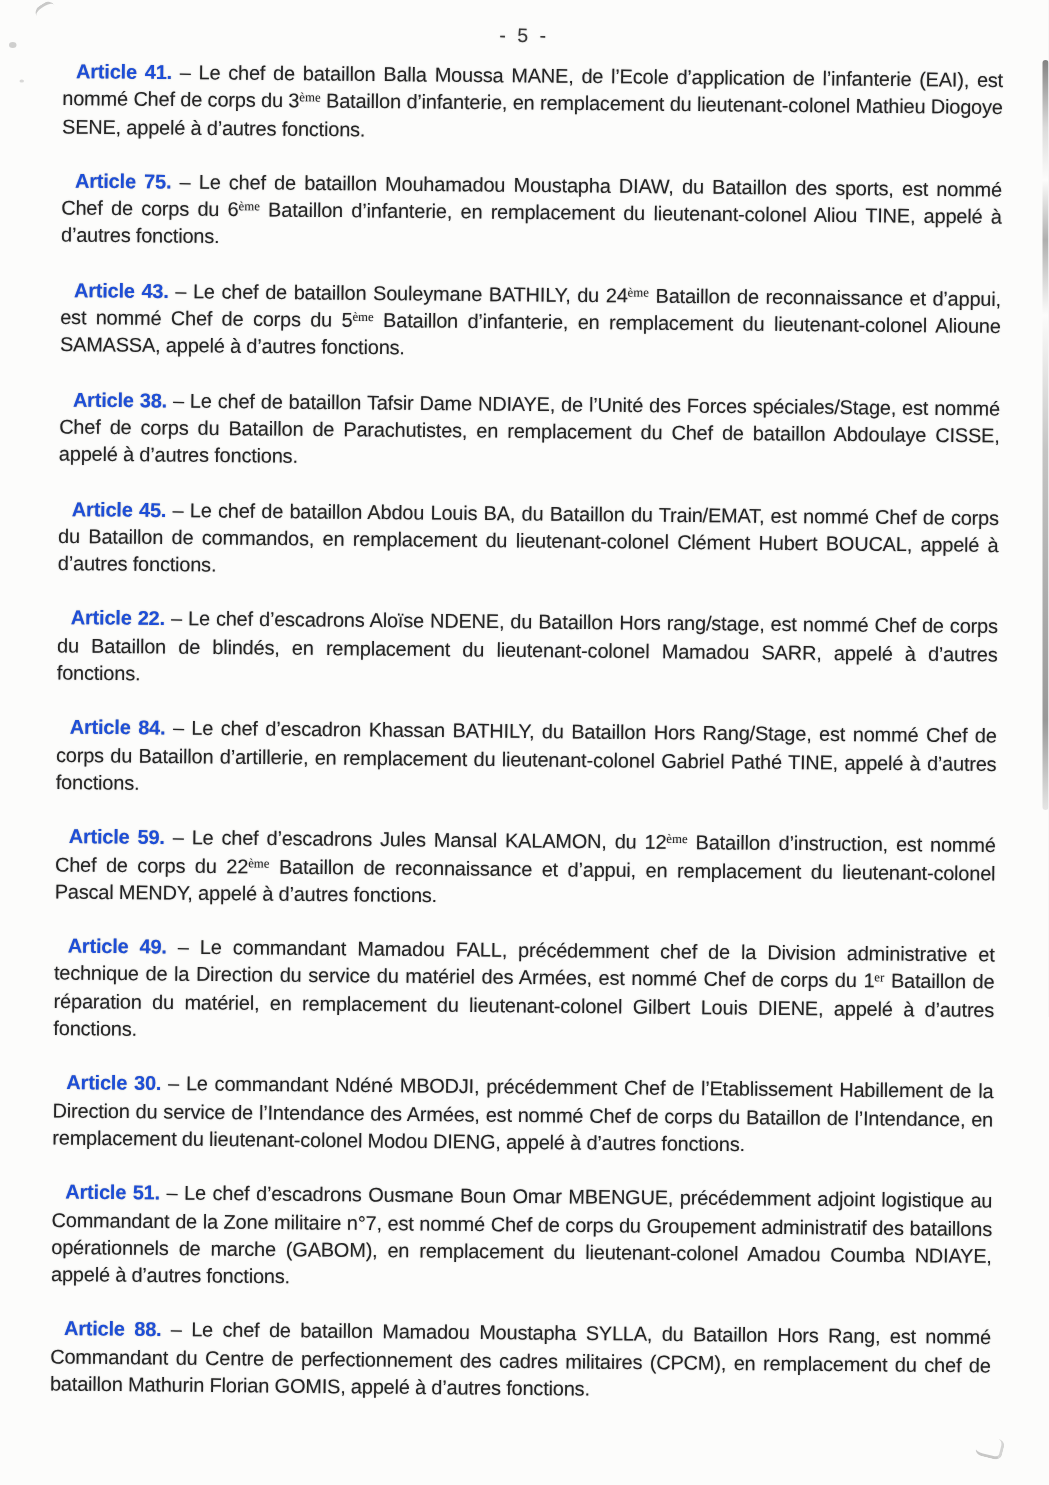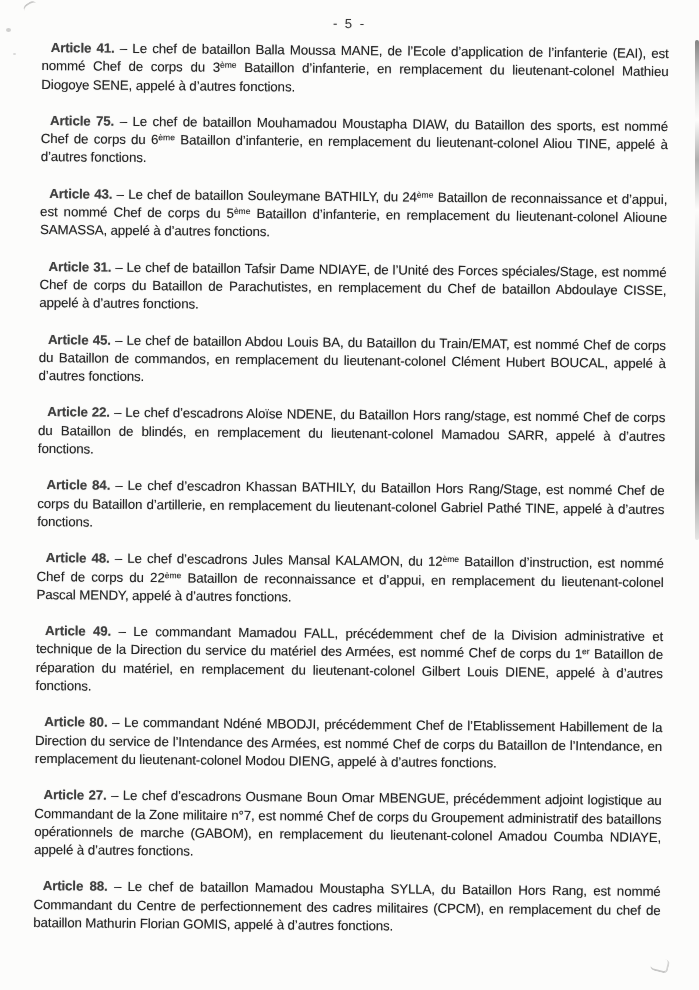--- a/index.html
+++ b/index.html
@@ -39,27 +39,28 @@
     font-size: 13.3px;
     line-height: 18.3px;
     letter-spacing: -0.12px;
     text-align: justify;
     text-indent: 9px;
     color: #252525;
     text-shadow: 0 0 0.9px rgba(45,45,45,0.45);
   }
   p.article .lead {
     font-weight: bold;
-    color: #404040;
+    color: #1d4ed8;
   }
   p.article sup {
     font-size: 8.5px;
     line-height: 0;
     vertical-align: 4px;
     letter-spacing: 0;
+    font-family: Liberation Serif, serif;
   }
   
   .artifact { position: absolute; pointer-events: none; }
   .mark-tl-1 {
     left: 24px; top: 2px; width: 14px; height: 10px;
     border-top: 2px solid rgba(150,150,150,0.5);
     transform: rotate(-32deg);
     border-radius: 40%;
   }
   .mark-tl-2 {
@@ -93,24 +94,24 @@
   <div class="artifact mark-tl-2"></div>
   <div class="artifact edge-right"></div>
   <div class="artifact mark-br-1"></div>
 
   <div class="skew">
     <div class="page-number">- 5 -</div>
     <div class="content" id="articles">
         <p class="article"><span class="lead">Article 41.</span><span> – Le chef de bataillon Balla Moussa MANE, de l’Ecole d’application de l’infanterie (EAI), est nommé Chef de corps du 3</span><sup>ème</sup><span> Bataillon d’infanterie, en remplacement du lieutenant-colonel Mathieu Diogoye SENE, appelé à d’autres fonctions.</span></p>
         <p class="article"><span class="lead">Article 75.</span><span> – Le chef de bataillon Mouhamadou Moustapha DIAW, du Bataillon des sports, est nommé Chef de corps du 6</span><sup>ème</sup><span> Bataillon d’infanterie, en remplacement du lieutenant-colonel Aliou TINE, appelé à d’autres fonctions.</span></p>
         <p class="article"><span class="lead">Article 43.</span><span> – Le chef de bataillon Souleymane BATHILY, du 24</span><sup>ème</sup><span> Bataillon de reconnaissance et d’appui, est nommé Chef de corps du 5</span><sup>ème</sup><span> Bataillon d’infanterie, en remplacement du lieutenant-colonel Alioune SAMASSA, appelé à d’autres fonctions.</span></p>
-        <p class="article"><span class="lead">Article 31.</span><span> – Le chef de bataillon Tafsir Dame NDIAYE, de l’Unité des Forces spéciales/Stage, est nommé Chef de corps du Bataillon de Parachutistes, en remplacement du Chef de bataillon Abdoulaye CISSE, appelé à d’autres fonctions.</span></p>
+        <p class="article"><span class="lead">Article 38.</span><span> – Le chef de bataillon Tafsir Dame NDIAYE, de l’Unité des Forces spéciales/Stage, est nommé Chef de corps du Bataillon de Parachutistes, en remplacement du Chef de bataillon Abdoulaye CISSE, appelé à d’autres fonctions.</span></p>
         <p class="article"><span class="lead">Article 45.</span><span> – Le chef de bataillon Abdou Louis BA, du Bataillon du Train/EMAT, est nommé Chef de corps du Bataillon de commandos, en remplacement du lieutenant-colonel Clément Hubert BOUCAL, appelé à d’autres fonctions.</span></p>
         <p class="article"><span class="lead">Article 22.</span><span> – Le chef d’escadrons Aloïse NDENE, du Bataillon Hors rang/stage, est nommé Chef de corps du Bataillon de blindés, en remplacement du lieutenant-colonel Mamadou SARR, appelé à d’autres fonctions.</span></p>
         <p class="article"><span class="lead">Article 84.</span><span> – Le chef d’escadron Khassan BATHILY, du Bataillon Hors Rang/Stage, est nommé Chef de corps du Bataillon d’artillerie, en remplacement du lieutenant-colonel Gabriel Pathé TINE, appelé à d’autres fonctions.</span></p>
-        <p class="article"><span class="lead">Article 48.</span><span> – Le chef d’escadrons Jules Mansal KALAMON, du 12</span><sup>ème</sup><span> Bataillon d’instruction, est nommé Chef de corps du 22</span><sup>ème</sup><span> Bataillon de reconnaissance et d’appui, en remplacement du lieutenant-colonel Pascal MENDY, appelé à d’autres fonctions.</span></p>
+        <p class="article"><span class="lead">Article 59.</span><span> – Le chef d’escadrons Jules Mansal KALAMON, du 12</span><sup>ème</sup><span> Bataillon d’instruction, est nommé Chef de corps du 22</span><sup>ème</sup><span> Bataillon de reconnaissance et d’appui, en remplacement du lieutenant-colonel Pascal MENDY, appelé à d’autres fonctions.</span></p>
         <p class="article"><span class="lead">Article 49.</span><span> – Le commandant Mamadou FALL, précédemment chef de la Division administrative et technique de la Direction du service du matériel des Armées, est nommé Chef de corps du 1</span><sup>er</sup><span> Bataillon de réparation du matériel, en remplacement du lieutenant-colonel Gilbert Louis DIENE, appelé à d’autres fonctions.</span></p>
-        <p class="article"><span class="lead">Article 80.</span><span> – Le commandant Ndéné MBODJI, précédemment Chef de l’Etablissement Habillement de la Direction du service de l’Intendance des Armées, est nommé Chef de corps du Bataillon de l’Intendance, en remplacement du lieutenant-colonel Modou DIENG, appelé à d’autres fonctions.</span></p>
-        <p class="article"><span class="lead">Article 27.</span><span> – Le chef d’escadrons Ousmane Boun Omar MBENGUE, précédemment adjoint logistique au Commandant de la Zone militaire n°7, est nommé Chef de corps du Groupement administratif des bataillons opérationnels de marche (GABOM), en remplacement du lieutenant-colonel Amadou Coumba NDIAYE, appelé à d’autres fonctions.</span></p>
+        <p class="article"><span class="lead">Article 30.</span><span> – Le commandant Ndéné MBODJI, précédemment Chef de l’Etablissement Habillement de la Direction du service de l’Intendance des Armées, est nommé Chef de corps du Bataillon de l’Intendance, en remplacement du lieutenant-colonel Modou DIENG, appelé à d’autres fonctions.</span></p>
+        <p class="article"><span class="lead">Article 51.</span><span> – Le chef d’escadrons Ousmane Boun Omar MBENGUE, précédemment adjoint logistique au Commandant de la Zone militaire n°7, est nommé Chef de corps du Groupement administratif des bataillons opérationnels de marche (GABOM), en remplacement du lieutenant-colonel Amadou Coumba NDIAYE, appelé à d’autres fonctions.</span></p>
         <p class="article"><span class="lead">Article 88.</span><span> – Le chef de bataillon Mamadou Moustapha SYLLA, du Bataillon Hors Rang, est nommé Commandant du Centre de perfectionnement des cadres militaires (CPCM), en remplacement du chef de bataillon Mathurin Florian GOMIS, appelé à d’autres fonctions.</span></p>
       </div>
   </div>
 </div>
 
 </body></html>

